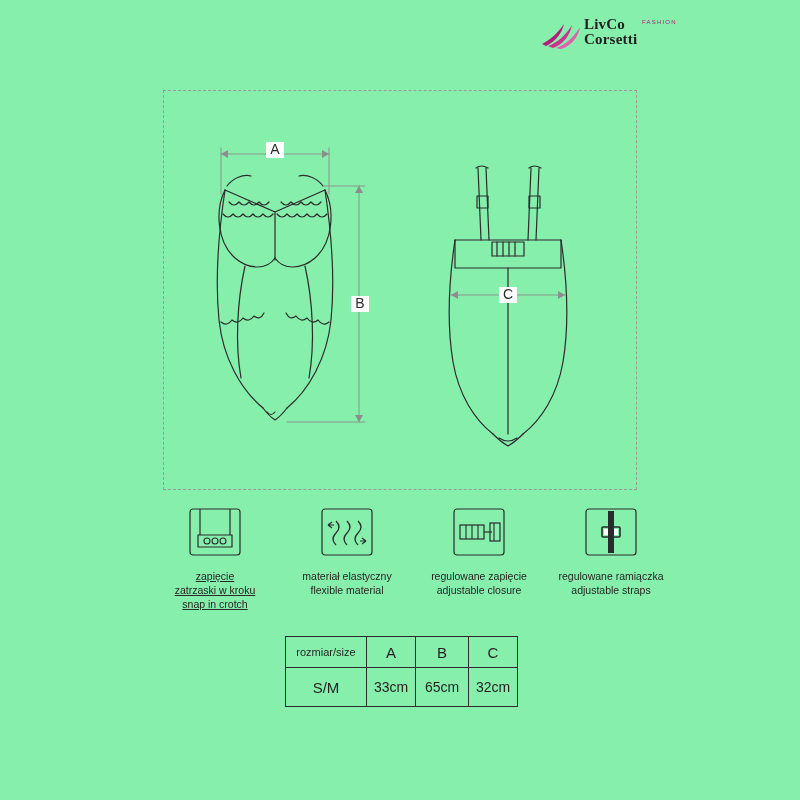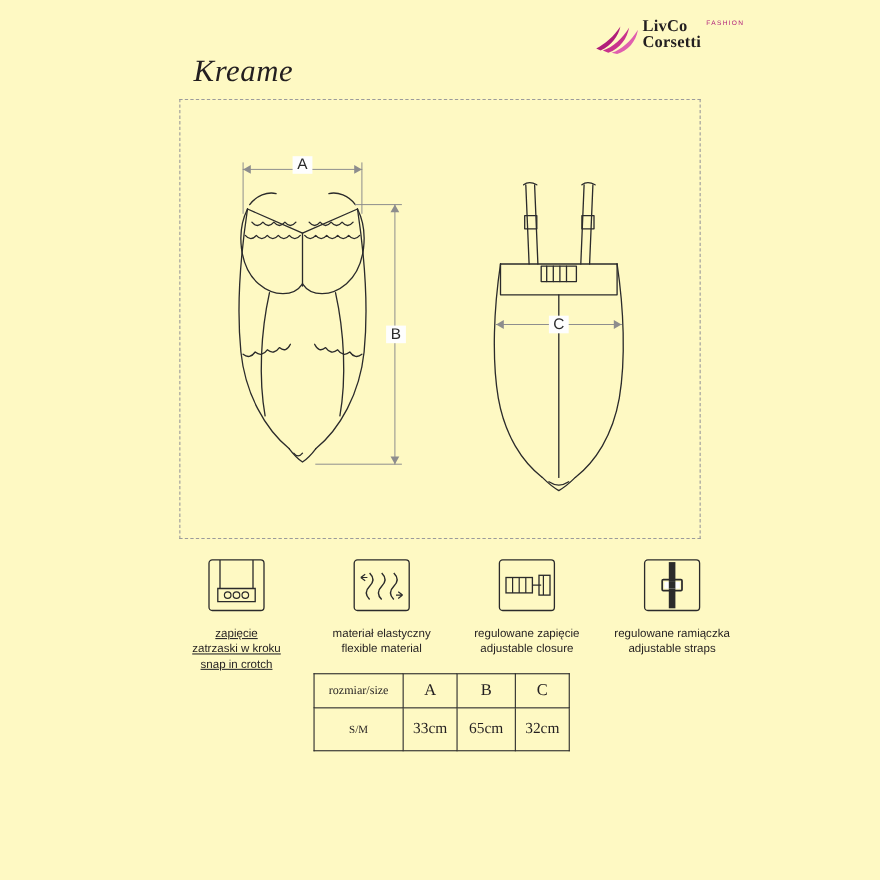--- a/index.html
+++ b/index.html
@@ -11,21 +11,21 @@
     width: 800px;
     height: 800px;
     font-family: "Liberation Sans", sans-serif;
     color: #2b2b2b;
     position: relative;
     overflow: hidden;
   }
   .page {
     position: absolute;
     inset: 0;
-    background: #fef9c3;
+    background: #86efac;
   }
 
   
   .brand {
     position: absolute;
     top: 14px;
     left: 540px;
     width: 120px;
     height: 44px;
   }
@@ -123,60 +123,58 @@
     font-size: 10.5px;
     line-height: 1.35;
     color: #231f20;
     white-space: pre-line;
   }
 
   
   .size-table {
     position: absolute;
     left: 285px;
-    top: 612px;
+    top: 636px;
     border-collapse: collapse;
-    font-family: Liberation Serif, serif;
   }
   .size-table td, .size-table th {
     border: 1px solid #2b2b2b;
     font-weight: normal;
     text-align: center;
     font-size: 14px;
     color: #231f20;
     padding: 0;
     height: 38px;
   }
   .size-table .c-label { width: 80px; font-size: 11px; }
   .size-table .c-a { width: 48px; }
   .size-table .c-b { width: 52px; }
   .size-table .c-c { width: 48px; }
   .size-table thead th { font-size: 12px; height: 30px; }
   .size-table .hdr-letter { font-size: 15px; }
-  .size-table .row-label { font-size: 10px; }
+  .size-table .row-label { font-size: 15px; }
 </style>
 </head>
 <body>
 
 <div class="page">
 
   <div class="brand">
     <svg class="brand-mark" viewBox="0 0 42 32">
       <path d="M2 26 C10 22 18 15 24 6 C22 15 16 23 6 28 Z" fill="#b01e7a"></path>
       <path d="M8 28 C17 25 26 17 32 7 C30 17 24 26 13 30 Z" fill="#c9338d"></path>
       <path d="M16 30 C25 27 33 20 40 9 C38 20 31 28 21 31 Z" fill="#e05fae"></path>
     </svg>
     <div class="brand-text">
       <span class="brand-name1">LivCo</span>
       <span class="brand-sub">FASHION</span>
       <span class="brand-name2">Corsetti</span>
     </div>
   </div>
 
-  <div class="title">Kreame</div>
 
   <div class="frame"></div>
 
   <div class="drawings">
     <svg width="474" height="400" viewBox="0 0 474 400">
       <g fill="none" stroke="#2b2b2b" stroke-width="1.2" stroke-linejoin="round" stroke-linecap="round">
 
         <g>
 
           <path d="M64 96 C70 88 80 84 88 86"></path>

